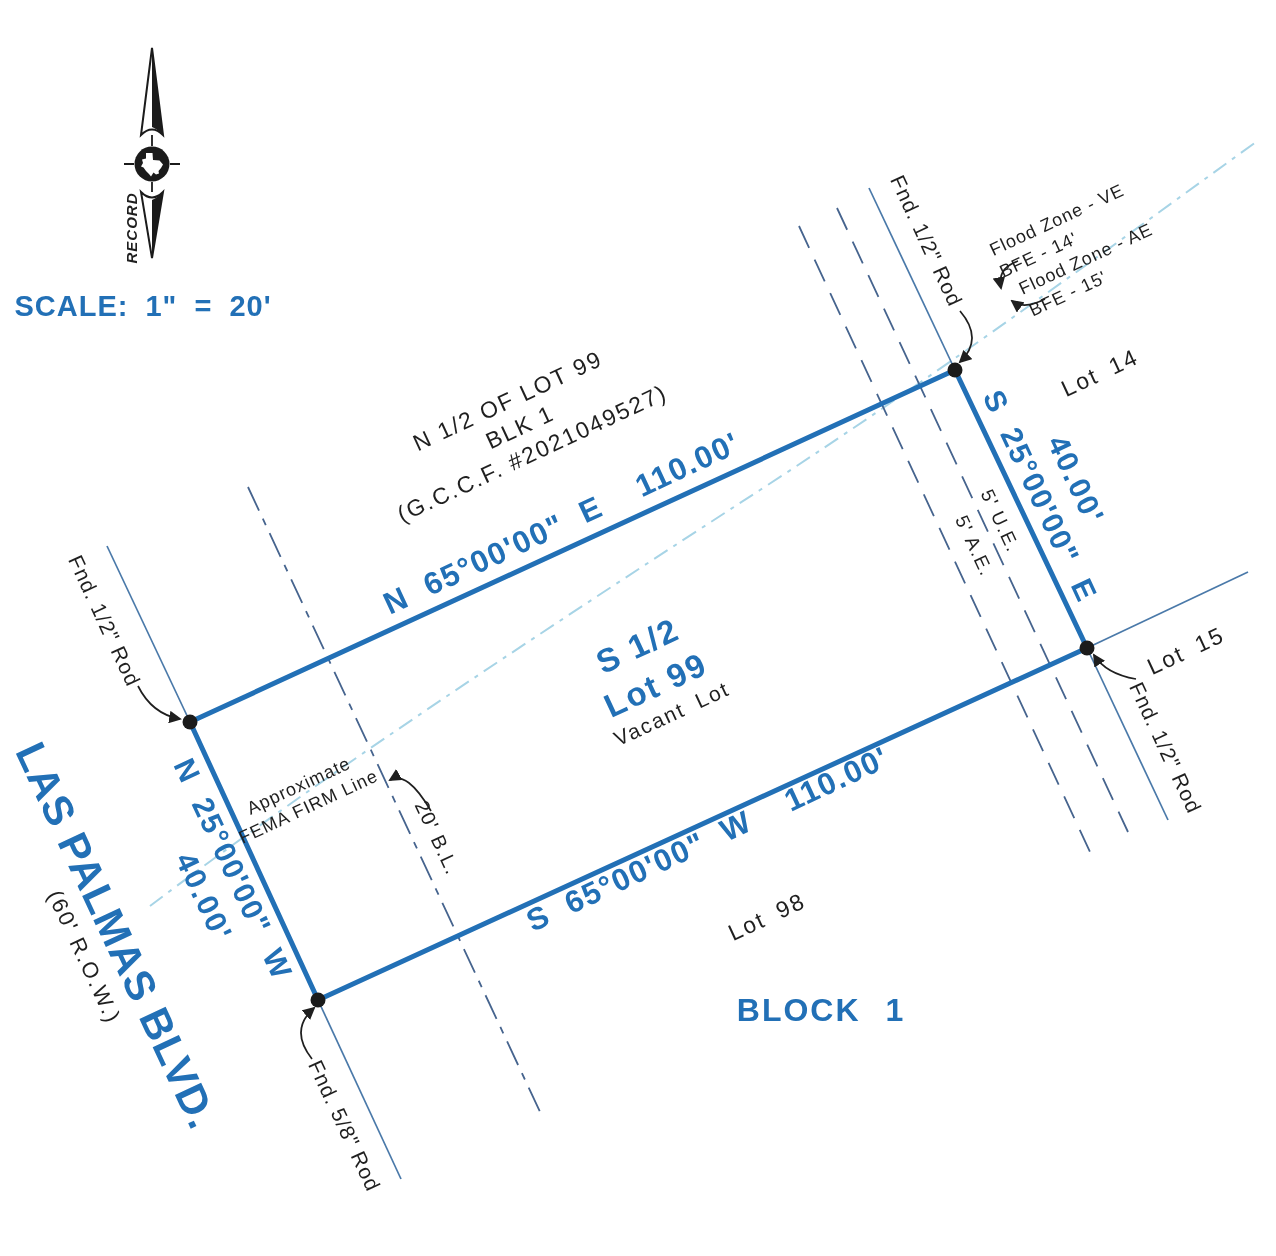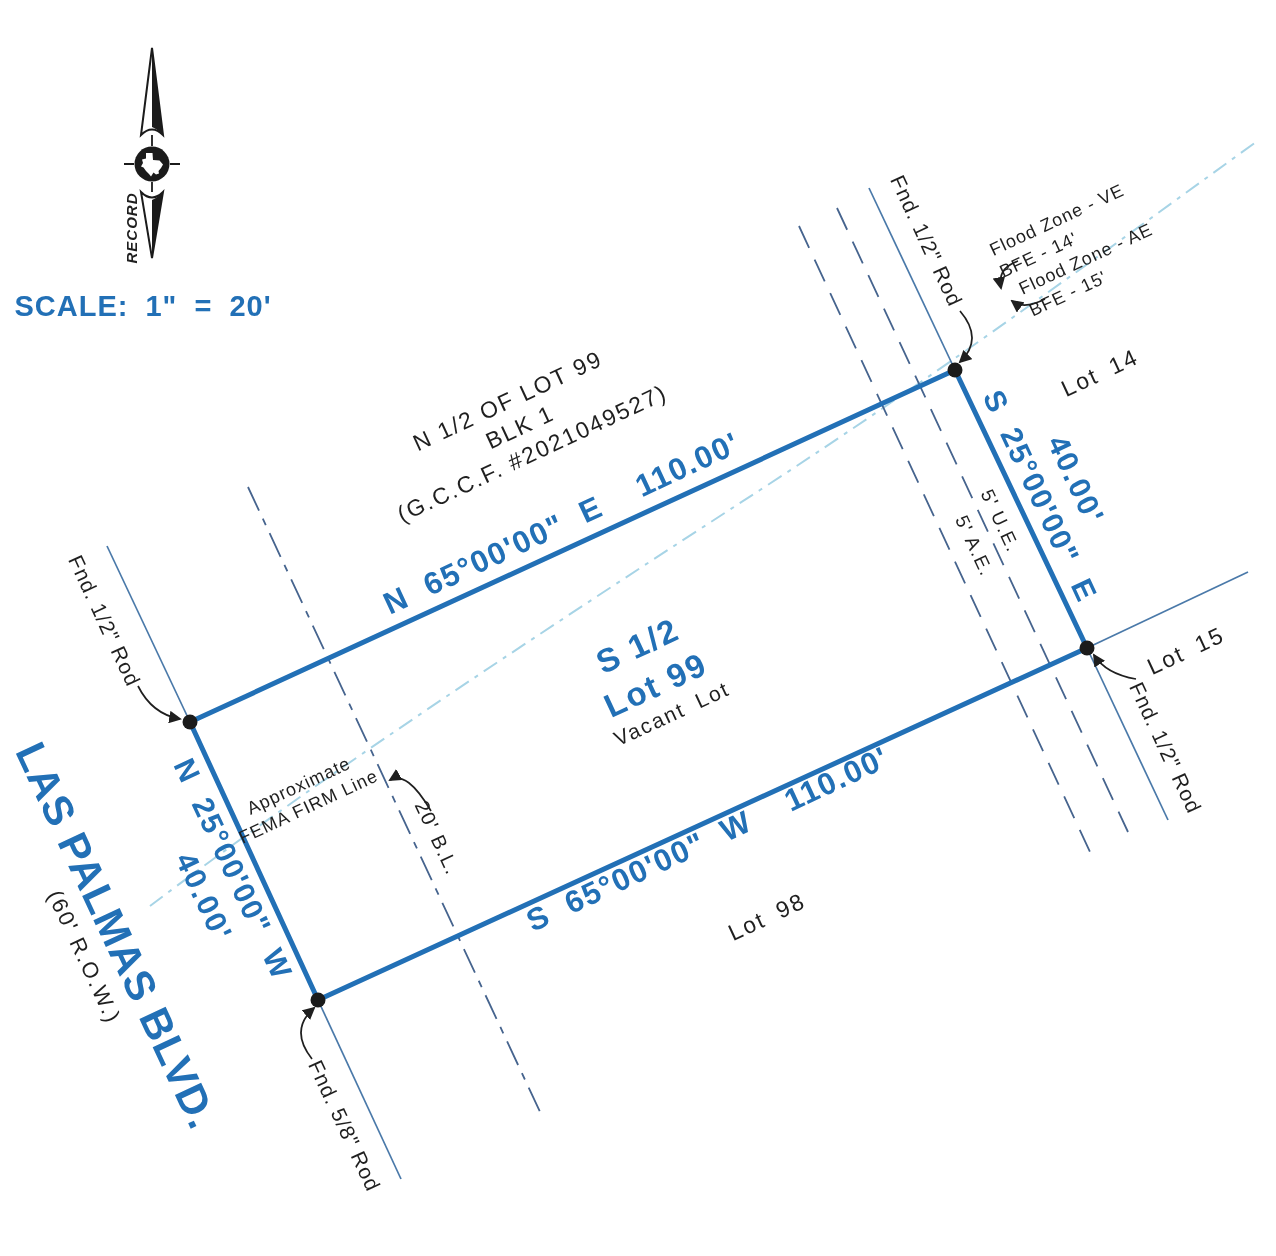--- a/index.html
+++ b/index.html
@@ -91,20 +91,21 @@
     <span>S 1/2</span>
     <span>Lot 99</span>
   </div>
 
   <div class="lbl" style="left:672px;top:714px;--r:-25deg;font-size:21px;word-spacing:6px;">Vacant Lot</div>
 
   <div class="lbl blue bearing" style="left:708px;top:840px;--r:-25deg;font-size:31px;">S 65°00'00" W  110.00'</div>
 
   <div class="lbl" style="left:767px;top:917px;--r:-25deg;font-size:23px;word-spacing:6px;">Lot 98</div>
 
+  <div class="lbl blue" style="left:821px;top:1010px;font-size:32px;letter-spacing:2px;word-spacing:14px;">BLOCK 1</div>
 
   <div class="lbl blue" style="left:116px;top:936px;--r:65deg;font-size:42px;letter-spacing:1px;">LAS PALMAS BLVD.</div>
 
   <div class="lbl" style="left:84px;top:957px;--r:65deg;font-size:22px;">(60' R.O.W.)</div>
 
   <div class="lbl blue bearing" style="left:233px;top:869px;--r:65deg;font-size:30px;">N 25°00'00" W</div>
   <div class="lbl blue" style="left:204px;top:897px;--r:65deg;font-size:30px;">40.00'</div>
 
   <div class="lbl blue bearing" style="left:1040px;top:496px;--r:65deg;font-size:30px;">S 25°00'00" E</div>
   <div class="lbl blue" style="left:1076px;top:480px;--r:65deg;font-size:30px;">40.00'</div>

